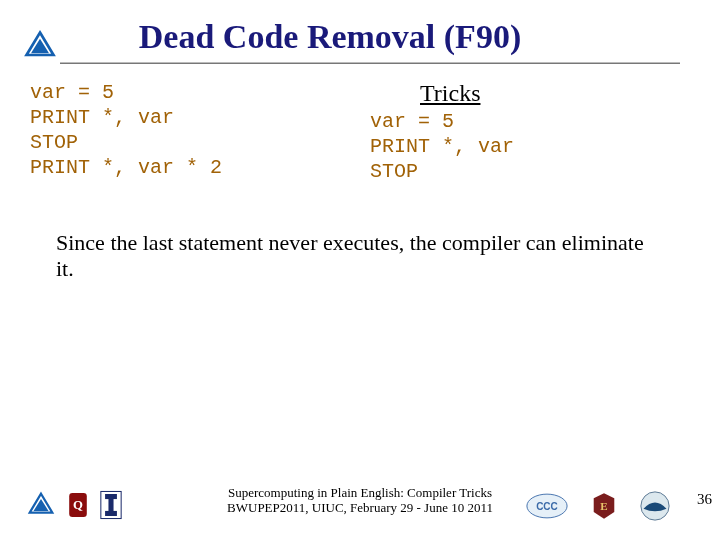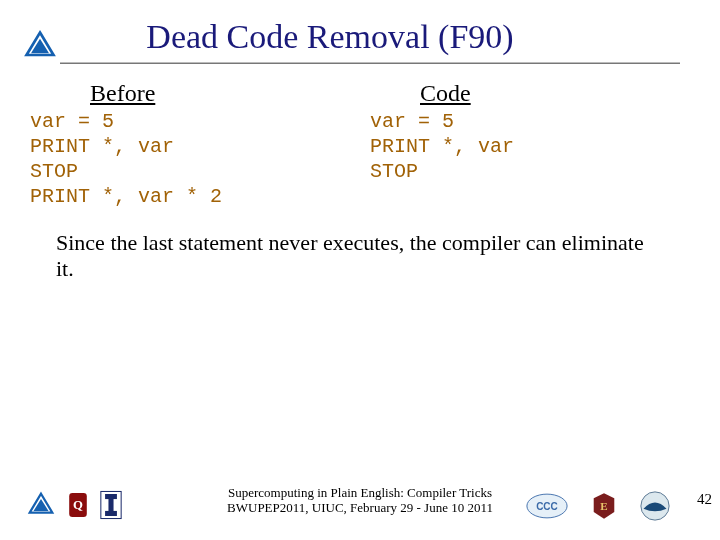--- a/index.html
+++ b/index.html
@@ -24,21 +24,21 @@
     width: 36px;
     height: 36px;
   }
   .title {
     position: absolute;
     top: 18px;
     left: 0;
     width: 660px;
     text-align: center;
     font-size: 34px;
-    font-weight: normal;
+    font-weight: bold;
     color: #1a1a7a;
   }
   .title-underline {
     position: absolute;
     top: 62px;
     left: 60px;
     width: 620px;
     height: 2px;
     background: linear-gradient(to bottom, #bbb 0%, #bbb 50%, #777 50%, #777 100%);
   }
@@ -130,28 +130,27 @@
       <polygon points="20,5 35,30 5,30" fill="none" stroke="#1560b0" stroke-width="3"></polygon>
       <polygon points="20,12 30,28 10,28" fill="#1560b0"></polygon>
     </svg>
   </span>
 
   <div class="title">Dead Code Removal (F90)</div>
   <div class="title-underline"></div>
 
   <div class="columns">
     <div class="col col-left">
-      <div class="col-head">Before</div>
       <div class="code">var = 5
 PRINT *, var
 STOP
 PRINT *, var * 2</div>
     </div>
     <div class="col col-right">
-      <div class="col-head">Code</div>
+      <div class="col-head">Tricks</div>
       <div class="code">var = 5
 PRINT *, var
 STOP</div>
     </div>
   </div>
 
   <div class="explain">Since the last statement never executes, the compiler can eliminate it.</div>
 
   <div class="footer">
     <div class="footer-logos-left">
@@ -196,16 +195,16 @@
         </svg>
       </span>
       <span class="logo-box">
         <svg viewBox="0 0 34 34" width="30" height="30">
           <circle cx="17" cy="17" r="16" fill="#dce8ee" stroke="#4a6a88" stroke-width="1"></circle>
           <path d="M4 20 Q17 6 30 20 Q17 26 4 20 Z" fill="#1a4a78"></path>
         </svg>
       </span>
     </div>
 
-    <div class="pagenum">42</div>
+    <div class="pagenum">36</div>
   </div>
 
 </div>
 
 </body></html>

